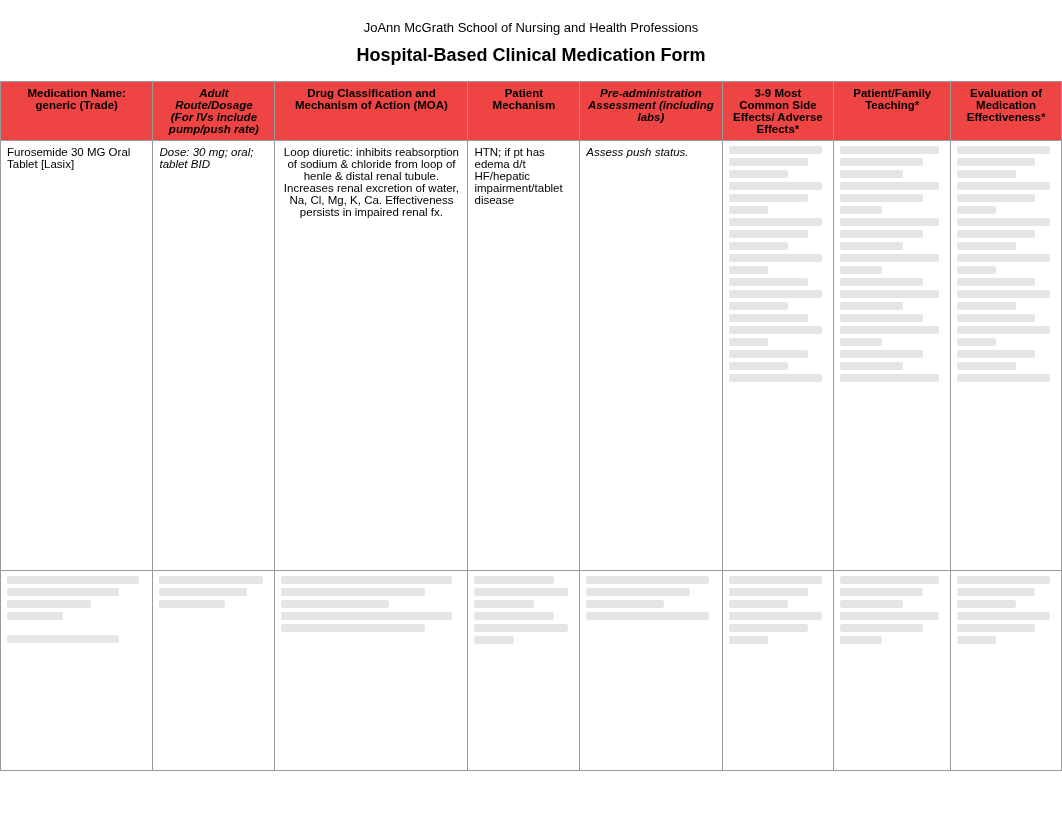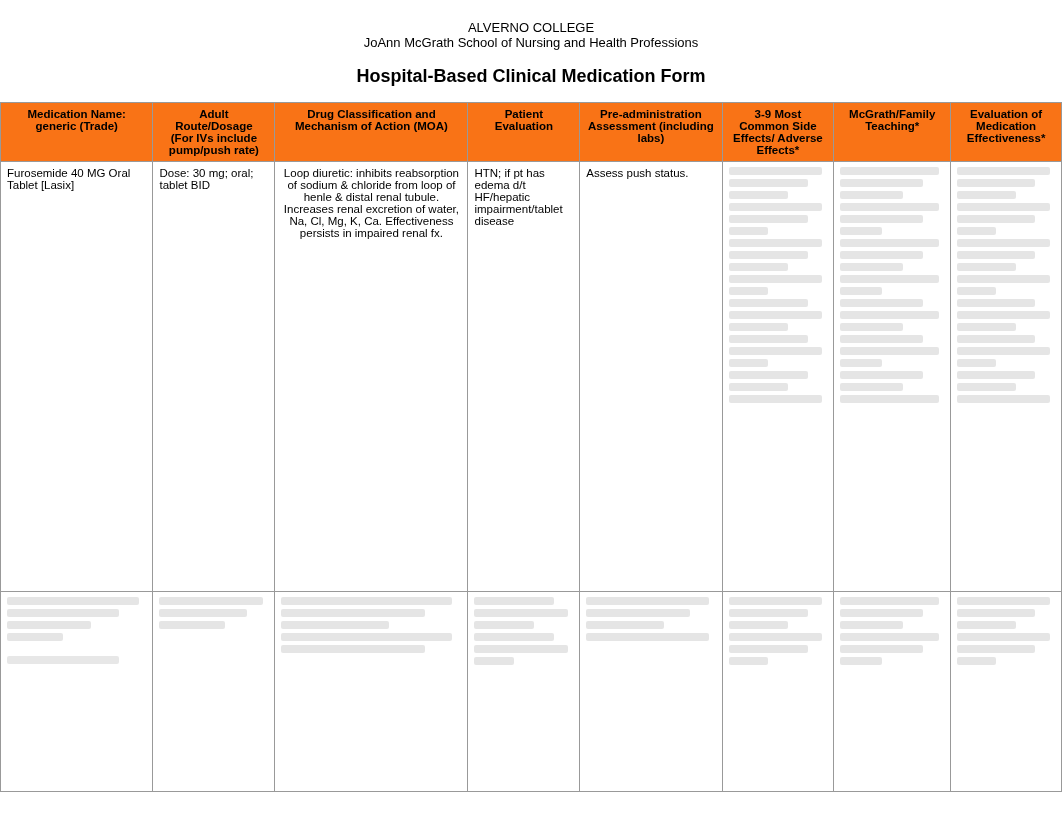--- a/index.html
+++ b/index.html
@@ -18,43 +18,43 @@
     .header {
       text-align: center;
       padding: 20px 10px 10px;
     }
     .header .school-name {
       font-size: 13px;
     }
     .header .form-title {
       font-size: 18px;
       font-weight: bold;
-      margin-top: 16px;
+      margin-top: 10px;
     }
     table {
       width: 100%;
       border-collapse: collapse;
       margin-top: 5px;
     }
     th, td {
       border: 1px solid #999;
       padding: 5px 6px;
       vertical-align: top;
       font-size: 11.5px;
     }
     th {
       font-weight: bold;
-      background: #f97316;
+      background: #ef4444;
       margin-top: 22px;
     }
     .col-1 { width: 150px; }
-    .col-2 { width: 120px; }
+    .col-2 { width: 120px; font-style: italic; }
     .col-3 { width: 190px; text-align: center; }
     .col-4 { width: 110px; }
-    .col-5 { width: 140px; }
+    .col-5 { width: 140px; font-style: italic; }
     .col-6 { width: 110px; }
     .col-7 { width: 115px; }
     .col-8 { width: 109px; }
     .blurred-lines {
       display: flex;
       flex-direction: column;
       gap: 4px;
     }
     .blur-line {
       height: 8px;
@@ -67,42 +67,41 @@
     .blur-line.long { width: 95%; }
     .blur-line.xshort { width: 40%; }
     .second-row td {
       padding: 5px 6px;
     }
   </style>
 </head>
 <body>
 
 <div class="header">
-  <div class="school-name">ALVERNO COLLEGE</div>
   <div class="school-name">JoAnn McGrath School of Nursing and Health Professions</div>
   <div class="form-title">Hospital-Based Clinical Medication Form</div>
 </div>
 
 <table>
   <thead>
     <tr>
       <th class="col-1">Medication Name:<br>generic (Trade)</th>
       <th class="col-2">Adult Route/Dosage<br>(For IVs include pump/push rate)</th>
       <th class="col-3">Drug Classification and Mechanism of Action (MOA)</th>
-      <th class="col-4">Patient Evaluation</th>
+      <th class="col-4">Patient Mechanism</th>
       <th class="col-5">Pre-administration Assessment (including labs)</th>
       <th class="col-6">3-9 Most Common Side Effects/ Adverse Effects*</th>
-      <th class="col-7">McGrath/Family Teaching*</th>
+      <th class="col-7">Patient/Family Teaching*</th>
       <th class="col-8">Evaluation of Medication Effectiveness*</th>
     </tr>
   </thead>
   <tbody>
 
     <tr style="height: 430px;">
-      <td class="col-1">Furosemide 40 MG Oral Tablet [Lasix]</td>
+      <td class="col-1">Furosemide 30 MG Oral Tablet [Lasix]</td>
       <td class="col-2">Dose: 30 mg; oral; tablet BID</td>
       <td class="col-3">Loop diuretic: inhibits reabsorption of sodium &amp; chloride from loop of henle &amp; distal renal tubule. Increases renal excretion of water, Na, Cl, Mg, K, Ca. Effectiveness persists in impaired renal fx.</td>
       <td class="col-4">HTN; if pt has edema d/t HF/hepatic impairment/tablet disease</td>
       <td class="col-5">Assess push status.</td>
       <td class="col-6">
         <div class="blurred-lines">
           <div class="blur-line long"></div>
           <div class="blur-line medium"></div>
           <div class="blur-line short"></div>
           <div class="blur-line long"></div>

